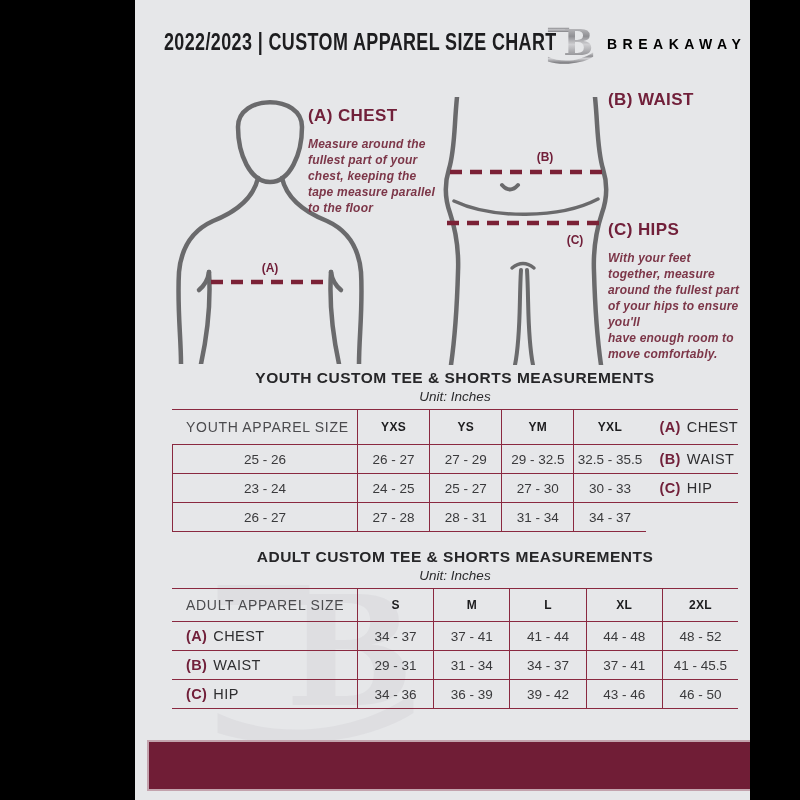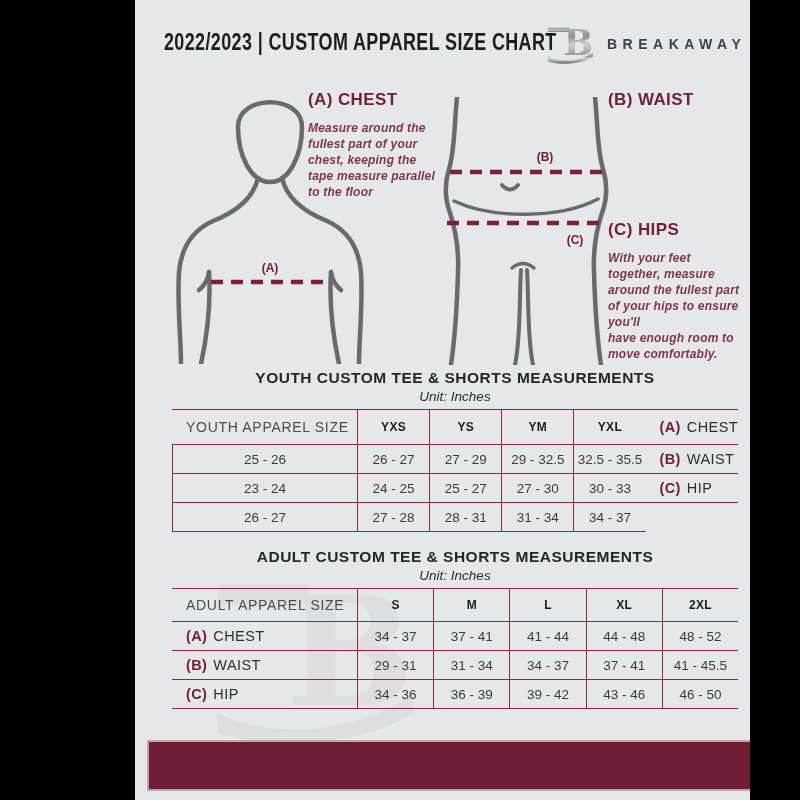--- a/index.html
+++ b/index.html
@@ -7,30 +7,30 @@
           font-family:"Liberation Sans",sans-serif;margin:0 auto;}
   .sidebar{position:absolute;top:0;height:800px;background:#000;}
   .bar-left{left:0;width:85px;}
   .bar-right{left:713px;width:87px;}
 
   
   .masthead-title{position:absolute;left:114px;top:29px;font-size:23px;font-weight:bold;
     color:#1d1d1f;letter-spacing:.5px;transform:scaleX(.78);transform-origin:left center;white-space:nowrap;}
   .brand-logo{position:absolute;left:495px;top:18px;}
   .brand-name{position:absolute;left:557px;top:36px;font-size:14px;font-weight:bold;
-    color:#404040;letter-spacing:5.5px;white-space:nowrap;}
+    color:#000000;letter-spacing:5.5px;white-space:nowrap;}
 
   
   .figure{position:absolute;}
   .fig-left{left:123px;top:82px;}
   .fig-right{left:392px;top:97px;}
 
   
   .guide-col{position:absolute;width:160px;}
-  .guide-chest{left:258px;top:90px;}
+  .guide-chest{left:258px;top:106px;}
   .guide-waist{left:558px;top:90px;}
   .guide-hips{left:558px;top:220px;}
   .guide-heading{font-size:17px;font-weight:bold;color:#71203a;letter-spacing:.4px;margin:0 0 10px 0;}
   .guide-body{font-size:12px;font-style:italic;font-weight:bold;color:#7c3648;line-height:16px;
     margin:0;white-space:pre-line;letter-spacing:.2px;}
 
   
   .section-title{position:absolute;left:122px;width:566px;text-align:center;}
   .youth-head{top:369px;} .adult-head{top:548px;}
   .section-title h2{margin:0;font-size:15.5px;font-weight:bold;color:#262628;letter-spacing:.5px;}

